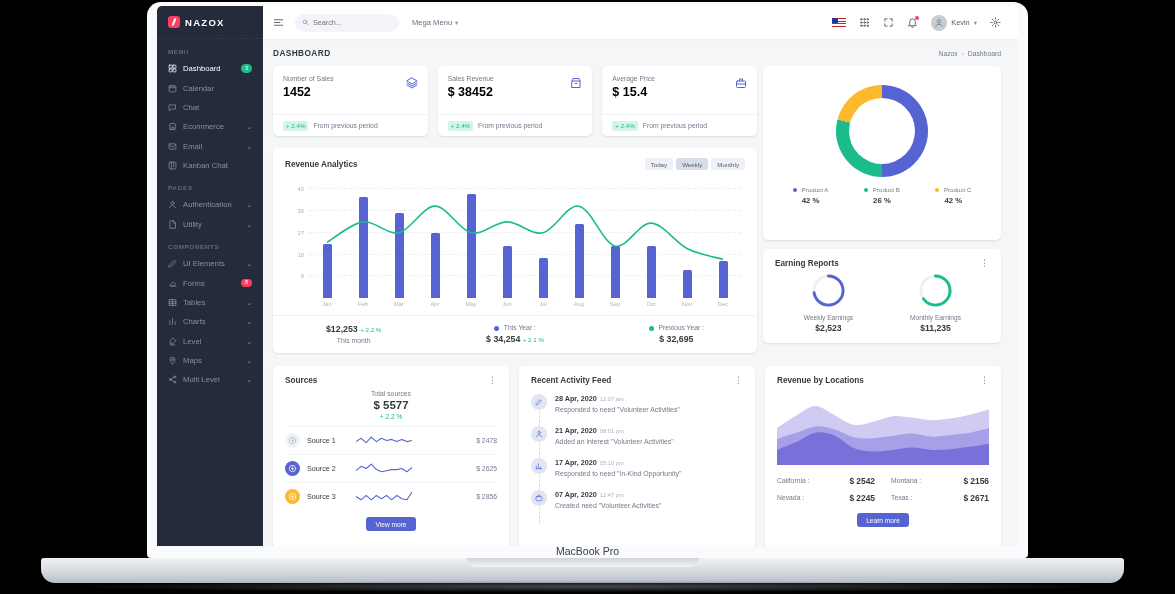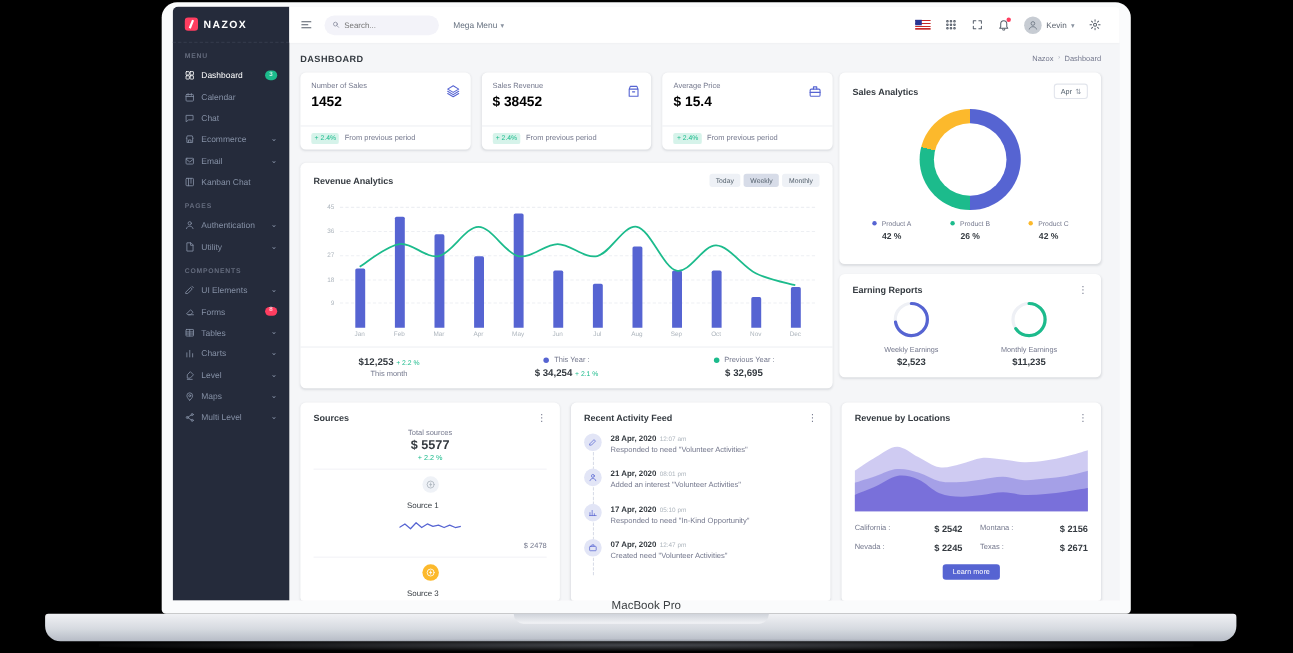--- a/index.html
+++ b/index.html
@@ -142,21 +142,21 @@
   .earn-value { font-size:8.6px; font-weight:bold; color:#343a40; margin-top:2px; }
 
   
   .bottom-row { display:flex; gap:10px; margin-top:13px; }
   .bottom-row .card { flex:1; height:182px; padding:10px 12px; }
 
   .src-total { text-align:center; margin:5px 0 6px; }
   .src-total-label { font-size:6.8px; color:#74788d; }
   .src-total-value { font-size:11.5px; font-weight:bold; color:#343a40; margin:2px 0; }
   .src-total-delta { font-size:6.6px; color:#1cbb8c; }
-  .src-row { display:flex; align-items:center; gap:7px; padding:6px 0; border-top:1px solid #f2f3f7;flex-direction:column; }
+  .src-row { display:flex; align-items:center; gap:7px; padding:6px 0; border-top:1px solid #f2f3f7; }
   .src-avatar { width:15px; height:15px; border-radius:50%; display:flex; align-items:center;
                 justify-content:center; flex:none; }
   .src-avatar svg { width:9px; height:9px; }
   .src-name { font-size:7.2px; color:#343a40; width:42px; }
   .spark { width:56px; height:15px; flex:none; }
   .src-val { font-size:6.8px; color:#74788d; margin-left:auto; }
   .cta-btn { display:block; margin:7px auto 0; background:#5664d2; color:#fff; font-size:6.6px;
              border:0; border-radius:3px; padding:3.5px 9px; font-family:inherit; cursor:pointer; }
 
   .act-list { margin-top:9px; }
@@ -585,27 +585,20 @@
                     <span>Previous Year :</span>
                   </div>
                   <div class="rev-line1" style="margin-top:3px">$ 32,695</div>
                 </div>
               </div>
             </div>
           </div>
 
           <div class="col-right">
             <div class="card sales-card">
-              <div class="card-head">
-                <div class="card-title">Sales Analytics</div>
-                <div class="select-box">
-                  <span>Apr</span>
-                  <span class="chev">⇅</span>
-                </div>
-              </div>
               <div class="donut-wrap">
                 <div class="donut" id="donut" style="background: conic-gradient(rgb(86, 100, 210) 0deg, rgb(86, 100, 210) 180deg, rgb(28, 187, 140) 180deg, rgb(28, 187, 140) 284.4deg, rgb(252, 185, 44) 284.4deg, rgb(252, 185, 44) 360deg);"></div>
               </div>
               <div class="donut-legend">
 
                   <div class="leg-col">
                     <div class="leg-label">
                       <span class="dot" style="width: 4px; height: 4px; background: rgb(86, 100, 210);"></span>
                       <span>Product A</span>
                     </div>
@@ -681,20 +674,35 @@
                       </svg>
                     </span>
                   </span>
                   <span class="src-name">Source 1</span>
                   <svg class="spark" viewBox="0 0 56 15">
                     <path d="M0,8.6L5.090909090909091,5.300000000000001L10.181818181818182,9.7L15.272727272727273,4.199999999999999L20.363636363636363,8.6L25.454545454545453,5.300000000000001L30.545454545454547,7.5L35.63636363636363,6.4L40.72727272727273,8.6L45.81818181818182,6.4L50.90909090909091,8.6L56,7.5" fill="none" stroke="#5664d2" stroke-width="1.1" stroke-linejoin="round"></path>
                   </svg>
                   <span class="src-val">$ 2478</span>
                 </div>
 
+                <div class="src-row">
+                  <span class="src-avatar" style="background: rgb(86, 100, 210);">
+                    <span class="icon" style="width: 9px; height: 9px; color: rgb(255, 255, 255);">
+                      <svg viewBox="0 0 24 24">
+                        <circle cx="12" cy="12" r="8.5"></circle>
+                        <path d="M12 8v8M9.5 12h5"></path>
+                      </svg>
+                    </span>
+                  </span>
+                  <span class="src-name">Source 2</span>
+                  <svg class="spark" viewBox="0 0 56 15">
+                    <path d="M0,9.7L5.090909090909091,5.300000000000001L10.181818181818182,7.5L15.272727272727273,3.0999999999999996L20.363636363636363,8.6L25.454545454545453,10.8L30.545454545454547,9.7L35.63636363636363,8.6L40.72727272727273,8.6L45.81818181818182,7.5L50.90909090909091,10.8L56,6.4" fill="none" stroke="#5664d2" stroke-width="1.1" stroke-linejoin="round"></path>
+                  </svg>
+                  <span class="src-val">$ 2625</span>
+                </div>
 
                 <div class="src-row">
                   <span class="src-avatar" style="background: rgb(252, 185, 44);">
                     <span class="icon" style="width: 9px; height: 9px; color: rgb(255, 255, 255);">
                       <svg viewBox="0 0 24 24">
                         <circle cx="12" cy="12" r="8.5"></circle>
                         <path d="M12 8v8M9.5 12h5"></path>
                       </svg>
                     </span>
                   </span>

